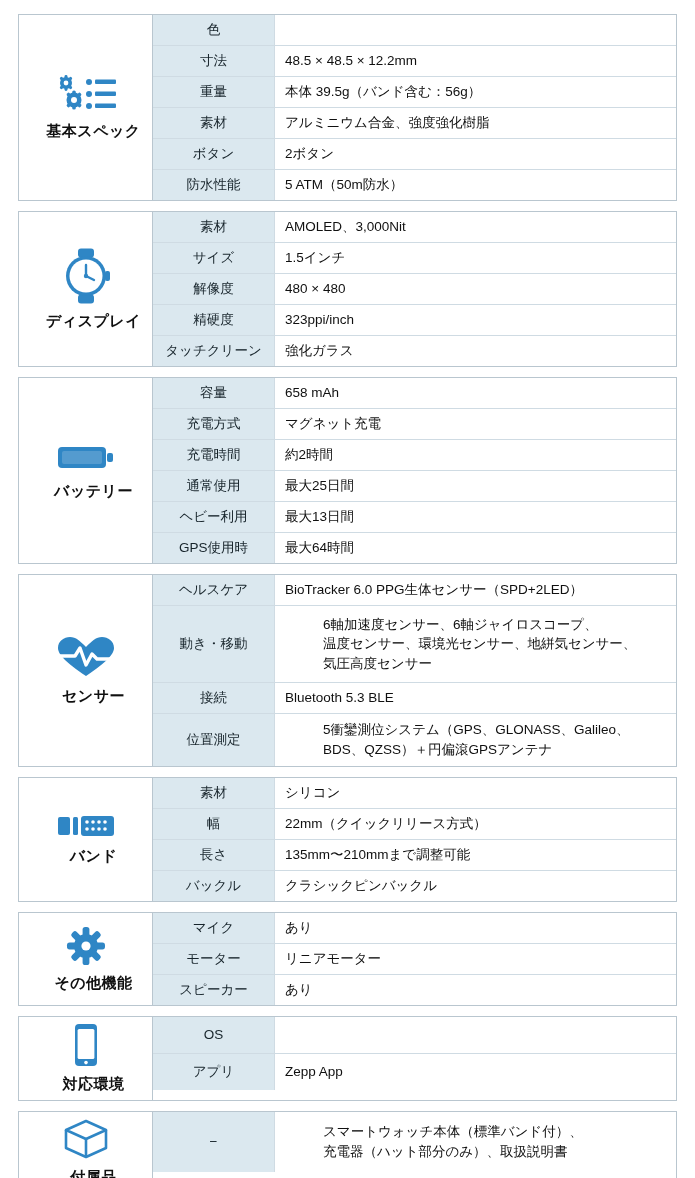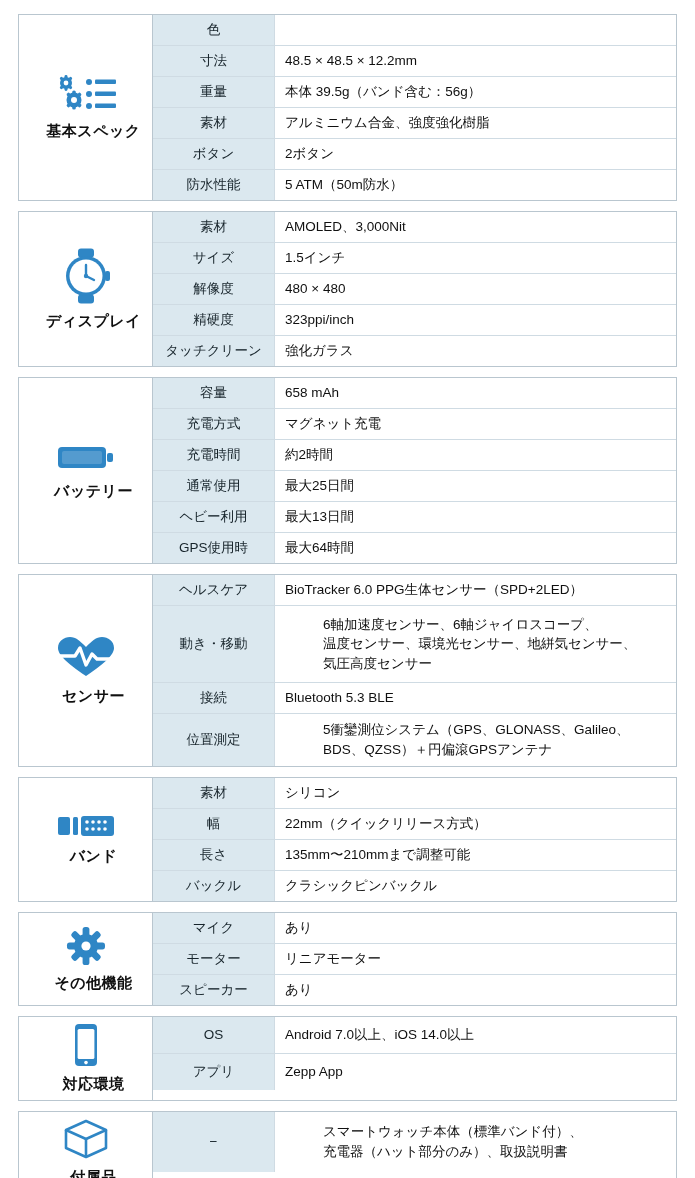--- a/index.html
+++ b/index.html
@@ -350,21 +350,20 @@
           <rect x="4" y="1" width="22" height="42" rx="4" fill="#2f86c5"></rect>
           <rect x="6.6" y="6" width="16.8" height="30" rx="1.6" fill="#ffffff"></rect>
           <circle cx="15" cy="39.6" r="1.8" fill="#ffffff"></circle>
         </svg>
       </span>
       <span class="cat-label">対応環境</span>
     </div>
     <div class="rows">
       <div class="row" style="min-height:36px">
         <div class="k">OS</div>
-        <div class="v">Android 7.0以上、iOS 14.0以上</div>
       </div>
       <div class="row" style="min-height:36px">
         <div class="k">アプリ</div>
         <div class="v">Zepp App</div>
       </div>
     </div>
   </div>
 
   <div class="group">
     <div class="cat">

